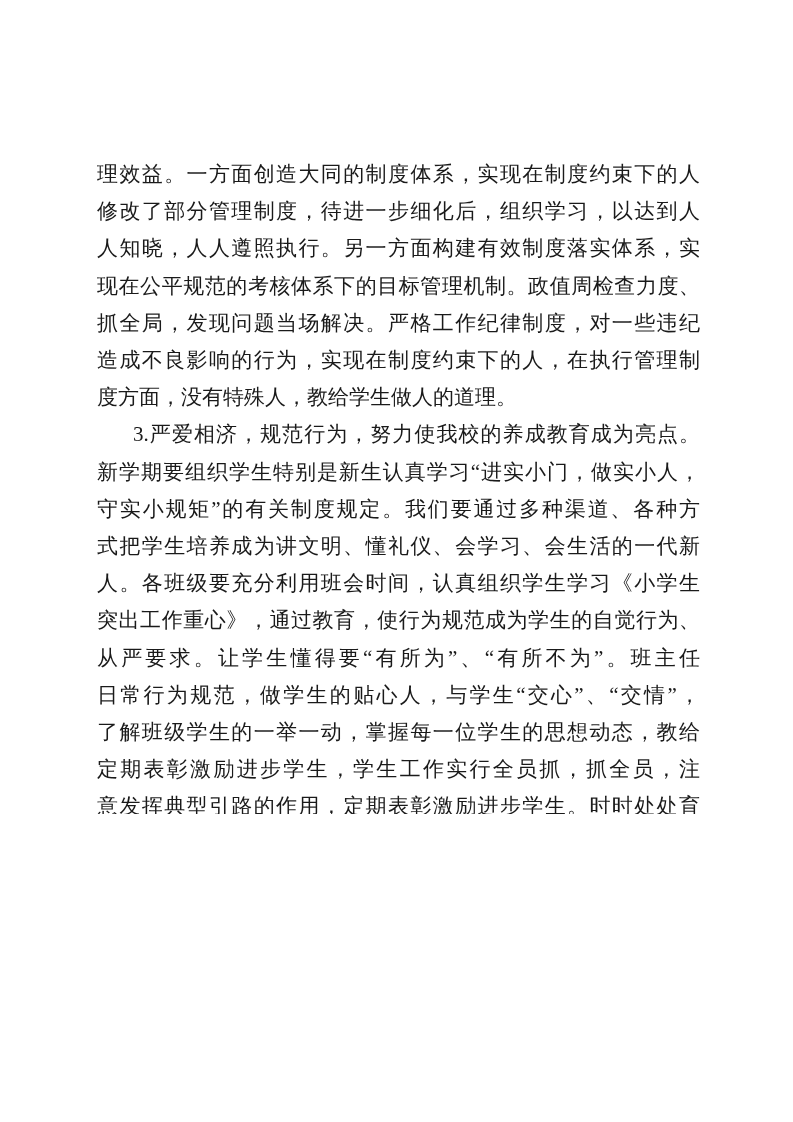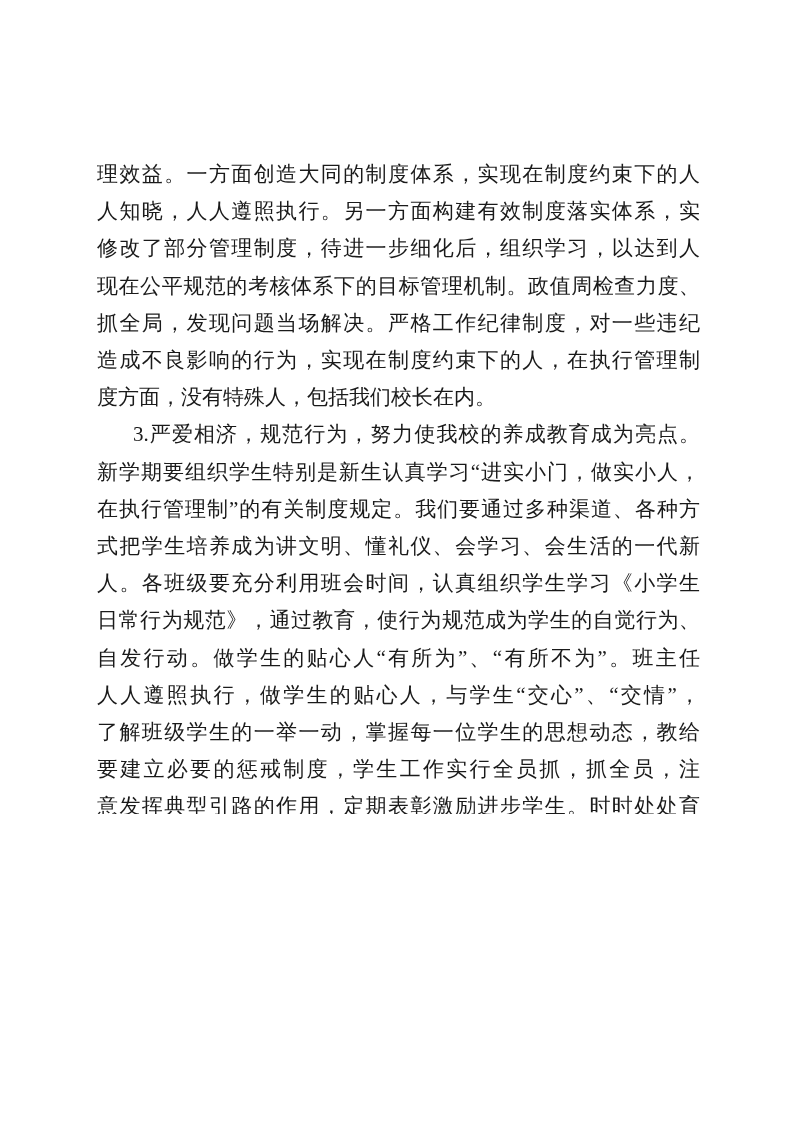--- a/index.html
+++ b/index.html
@@ -35,31 +35,31 @@
   .line.indent {
     text-indent: 36px;
   }
 </style>
 </head>
 <body>
 
 <div class="page">
   <div class="text-block">
     <div class="line">理效益。一方面创造大同的制度体系，实现在制度约束下的人</div>
+    <div class="line">修改了部分管理制度，待进一步细化后，组织学习，以达到人</div>
     <div class="line">人知晓，人人遵照执行。另一方面构建有效制度落实体系，实</div>
-    <div class="line">修改了部分管理制度，待进一步细化后，组织学习，以达到人</div>
     <div class="line">现在公平规范的考核体系下的目标管理机制。政值周检查力度、</div>
     <div class="line">抓全局，发现问题当场解决。严格工作纪律制度，对一些违纪</div>
     <div class="line">造成不良影响的行为，实现在制度约束下的人，在执行管理制</div>
-    <div class="line para-end">度方面，没有特殊人，包括我们校长在内。</div>
+    <div class="line para-end">度方面，没有特殊人，教给学生做人的道理。</div>
     <div class="line indent">3.严爱相济，规范行为，努力使我校的养成教育成为亮点。</div>
     <div class="line">新学期要组织学生特别是新生认真学习“进实小门，做实小人，</div>
-    <div class="line">在执行管理制”的有关制度规定。我们要通过多种渠道、各种方</div>
+    <div class="line">守实小规矩”的有关制度规定。我们要通过多种渠道、各种方</div>
     <div class="line">式把学生培养成为讲文明、懂礼仪、会学习、会生活的一代新</div>
     <div class="line">人。各班级要充分利用班会时间，认真组织学生学习《小学生</div>
-    <div class="line">日常行为规范》，通过教育，使行为规范成为学生的自觉行为、</div>
-    <div class="line">自发行动。做学生的贴心人“有所为”、“有所不为”。班主任</div>
-    <div class="line">人人遵照执行，做学生的贴心人，与学生“交心”、“交情”，</div>
+    <div class="line">突出工作重心》，通过教育，使行为规范成为学生的自觉行为、</div>
+    <div class="line">从严要求。让学生懂得要“有所为”、“有所不为”。班主任</div>
+    <div class="line">日常行为规范，做学生的贴心人，与学生“交心”、“交情”，</div>
     <div class="line">了解班级学生的一举一动，掌握每一位学生的思想动态，教给</div>
-    <div class="line">要建立必要的惩戒制度，学生工作实行全员抓，抓全员，注</div>
+    <div class="line">定期表彰激励进步学生，学生工作实行全员抓，抓全员，注</div>
     <div class="line">意发挥典型引路的作用，定期表彰激励进步学生。时时处处育</div>
   </div>
 </div>
 
 </body></html>

